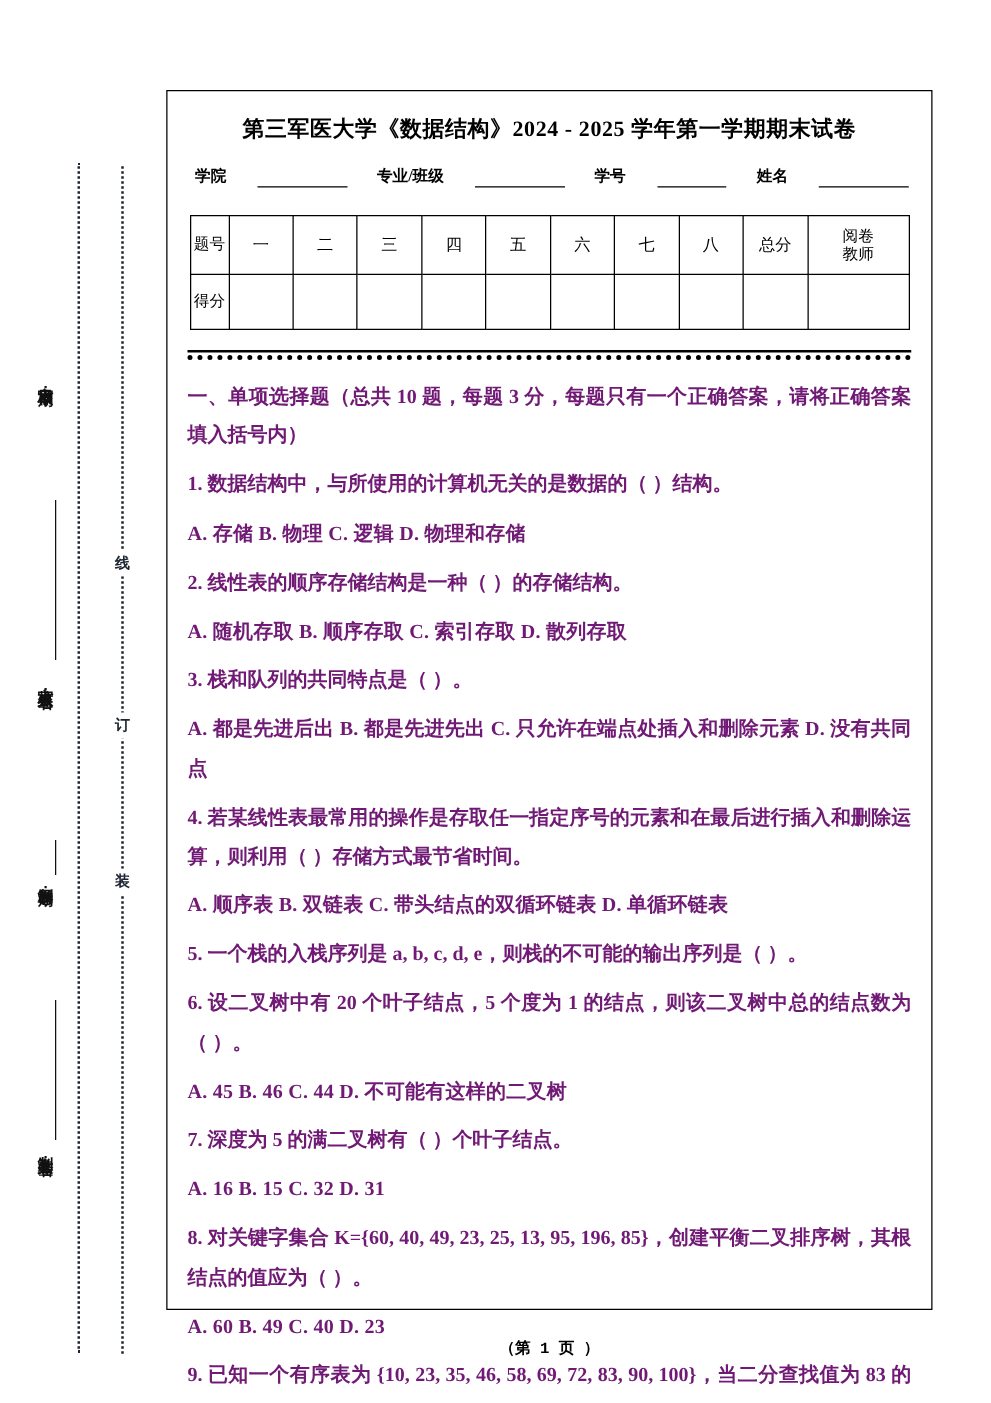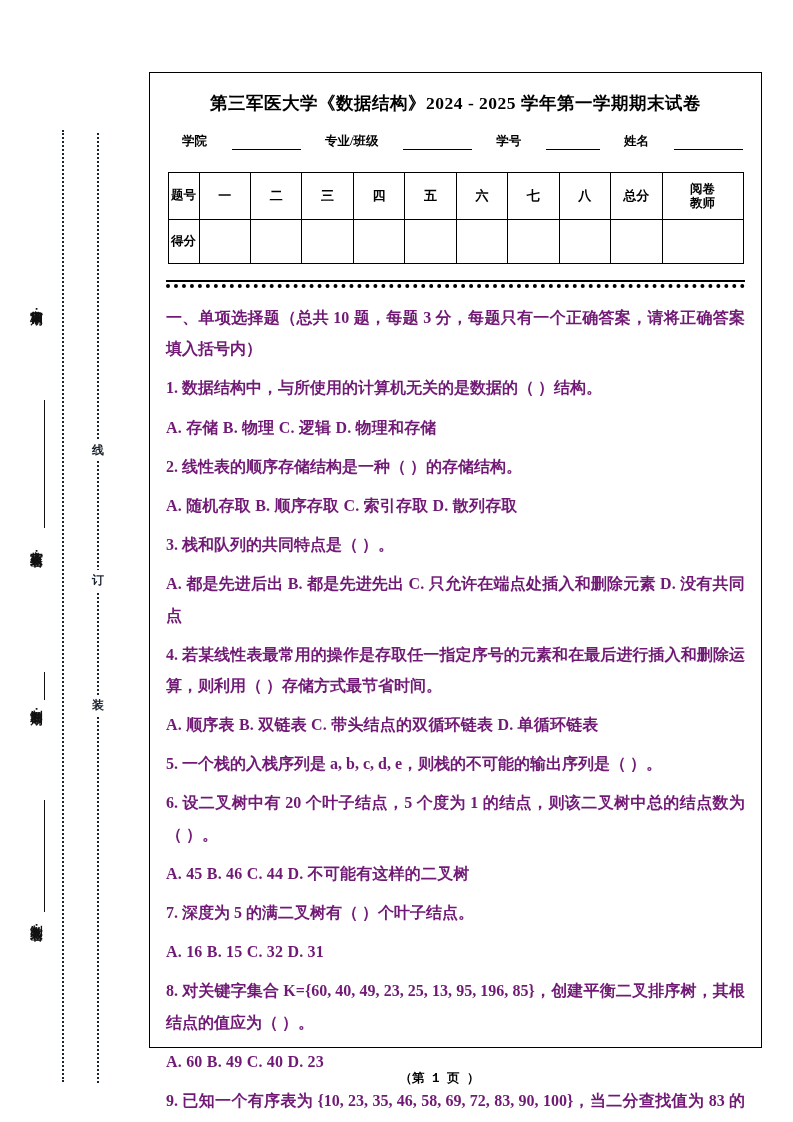--- a/index.html
+++ b/index.html
@@ -69,21 +69,21 @@
     font-family: "Liberation Sans", "DejaVu Sans", sans-serif;
     font-weight: bold;
     font-size: 12px;
     color: #1b2430;
     padding: 2px 0;
   }
 
   
   .content-box {
     position: absolute;
-    left: 149px;
+    left: 133px;
     top: 72px;
     width: 613px;
     height: 976px;
     border: 1.6px solid #000;
     box-sizing: border-box;
   }
   .inner {
     padding: 16px 14px 0 14px;
   }
 
@@ -94,21 +94,21 @@
     font-size: 17.5px;
     letter-spacing: 0.5px;
     white-space: nowrap;
     margin: 2px 0 0 0;
   }
 
   
   .id-line {
     display: flex;
     align-items: flex-end;
-    margin: 18px 4px 0 18px;
+    margin: 18px 4px 0 8px;
     font-size: 12.5px;
     font-weight: bold;
     white-space: nowrap;
     gap: 24px;
   }
   .id-label { flex: 0 0 auto; padding-right: 1px; }
   .id-blank {
     flex: 1 1 auto;
     border-bottom: 1.2px solid #000;
     height: 13px;
@@ -124,21 +124,21 @@
     border-collapse: collapse;
     margin: 22px auto 0 auto;
     width: 576px;
     table-layout: fixed;
   }
   .score-table td {
     border: 1px solid #000;
     text-align: center;
     vertical-align: middle;
     font-size: 13px;
-    font-weight: bold;
+    font-weight: normal;
     font-family: "Liberation Serif", "DejaVu Serif", serif;
   }
   .score-table .rowhead {
     width: 30px;
     line-height: 1.05;
     padding: 3px 0;
     font-size: 12.5px;
   }
   .score-table .hrow td { height: 40px; }
   .score-table .drow td { height: 37px; }

